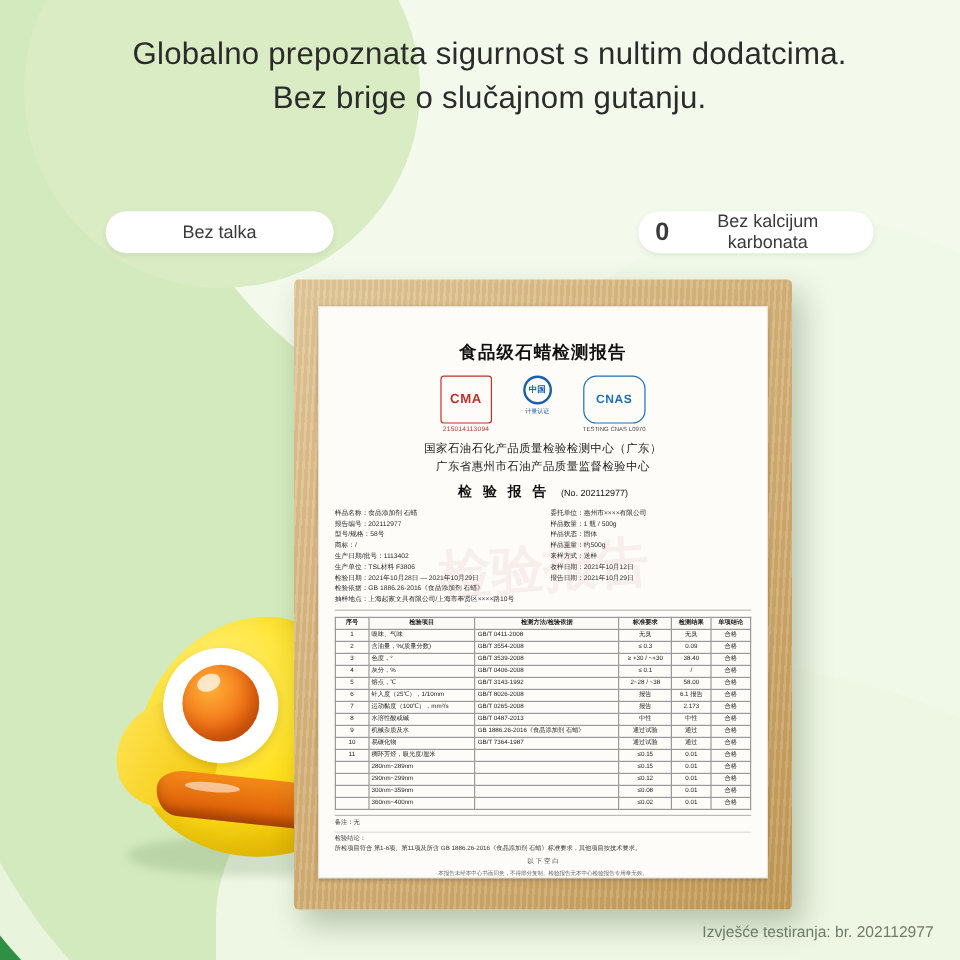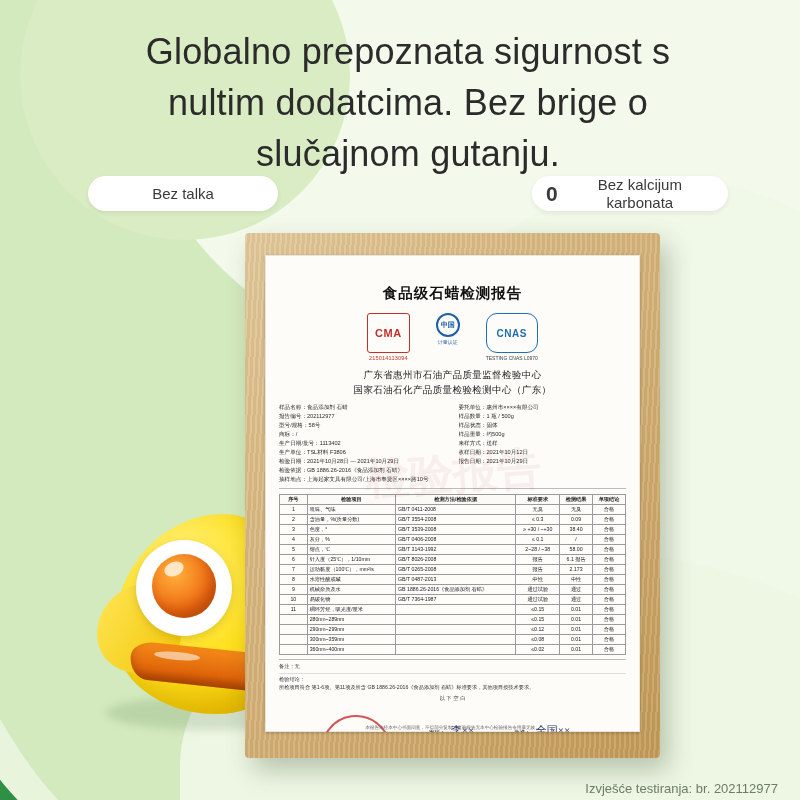--- a/index.html
+++ b/index.html
@@ -75,21 +75,21 @@
     border-radius: 50%;
     background: #d9ecc3;
   }
 
   
   .headline {
     position: absolute;
     left: 108px; top: 26px;
     width: 600px;
     text-align: center;
-    font-size: 36px;
+    font-size: 26px;
     line-height: 1.42;
     color: #2b2b2b;
     font-weight: 400;
     letter-spacing: .2px;
   }
 
   
   .pills {
     position: absolute;
     left: 88px; top: 176px;
@@ -360,21 +360,21 @@
   .footer-note {
     position: absolute;
     left: 10px; right: 10px; bottom: 2px;
     font-size: 4.6px; color: #666;
     text-align: center;
   }
 
   
   .caption {
     position: absolute;
-    right: 22px; bottom: 4px;
+    right: 22px; bottom: 16px;
     font-size: 13px;
     color: #6e7b66;
   }
 </style>
 </head>
 <body>
 
 <div id="stage">
 
   <div class="bg-dark-blob"></div>
@@ -426,24 +426,28 @@
           <div class="ring">中国</div>
           <div class="sub">计量认证</div>
         </div>
         <div class="logo logo-cnas">
           <div class="badge">CNAS</div>
           <div class="sub">TESTING CNAS L0970</div>
         </div>
       </div>
 
       <div class="org-lines">
+        <div>国家石油石化产品质量检验检测中心（广东）</div>
         <div>广东省惠州市石油产品质量监督检验中心</div>
-        <div>国家石油石化产品质量检验检测中心（广东）</div>
       </div>
 
+      <div class="report-head">
+        <span>检 验 报 告</span>
+        <span class="no">(No. 202112977)</span>
+      </div>
 
       <div class="meta">
         <span>样品名称：食品添加剂 石蜡</span>
         <span>委托单位：惠州市××××有限公司</span>
         <span>报告编号：202112977</span>
         <span>样品数量：1 瓶 / 500g</span>
         <span>型号/规格：58号</span>
         <span>样品状态：固体</span>
         <span>商标：/</span>
         <span>样品重量：约500g</span>

